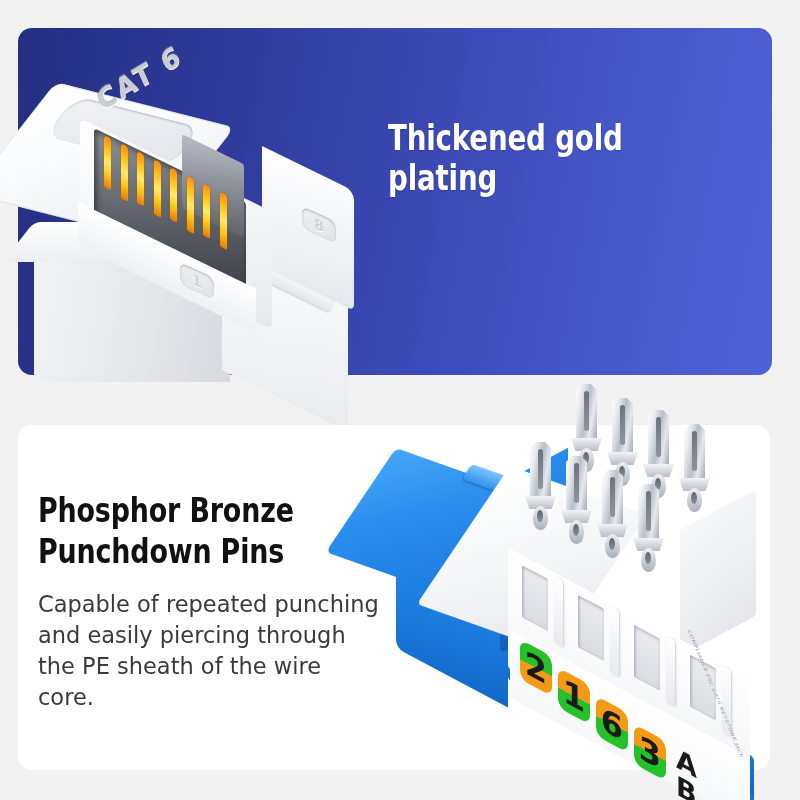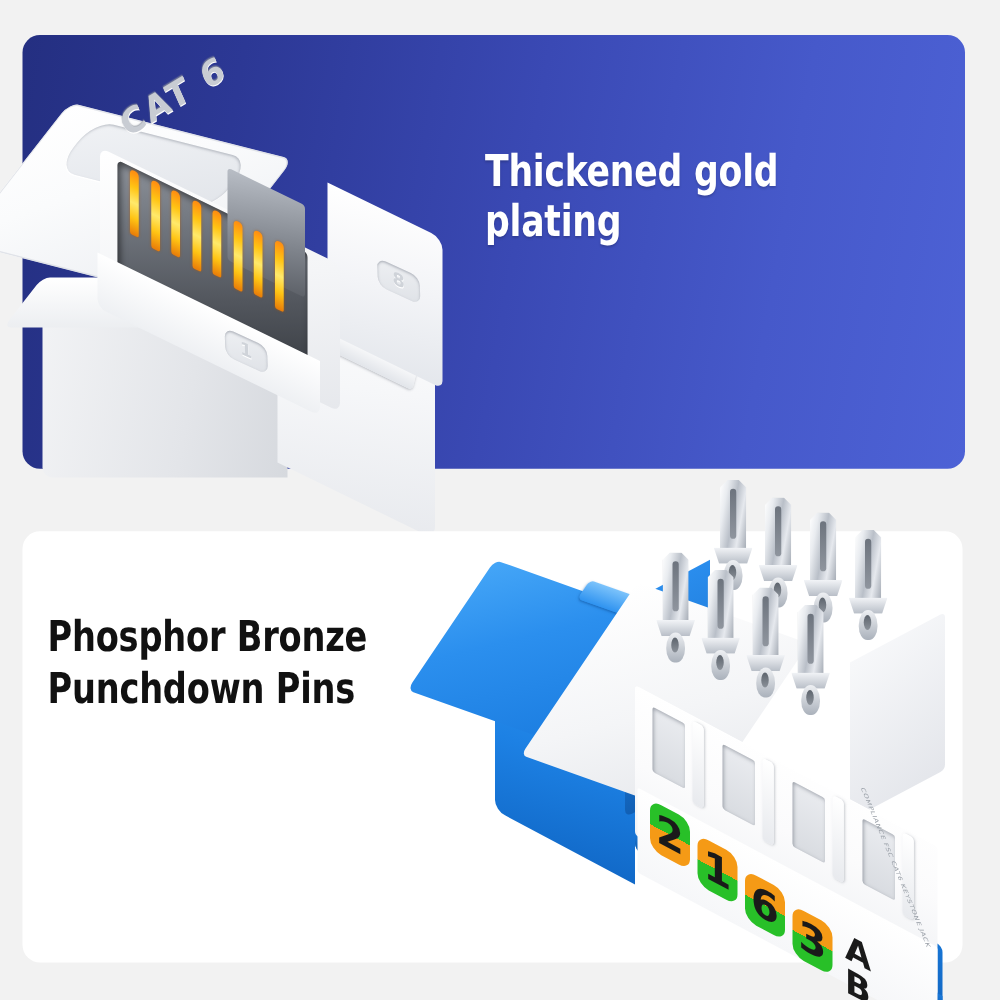--- a/index.html
+++ b/index.html
@@ -351,20 +351,21 @@
   <div id="top-title" class="headline">Thickened gold plating</div>
 </div>
 
 <div id="bottom-card" class="card"></div>
 
 <div id="bot-text">
   <div id="bot-title" class="headline">
     <div>Phosphor Bronze</div>
     <div>Punchdown Pins</div>
   </div>
+  <div id="bot-sub" class="body-text">Capable of repeated punching and easily piercing through the PE sheath of the wire core.</div>
 </div>
 
 <div id="jack-bottom">
   <div class="b-cap-left"></div>
   <div class="b-cap-front"></div>
   <div class="b-cap-top"></div>
   <div class="b-cap-ridge"></div>
 
   <div class="b-base-shelf"></div>
   <div class="b-base-edge"></div>

